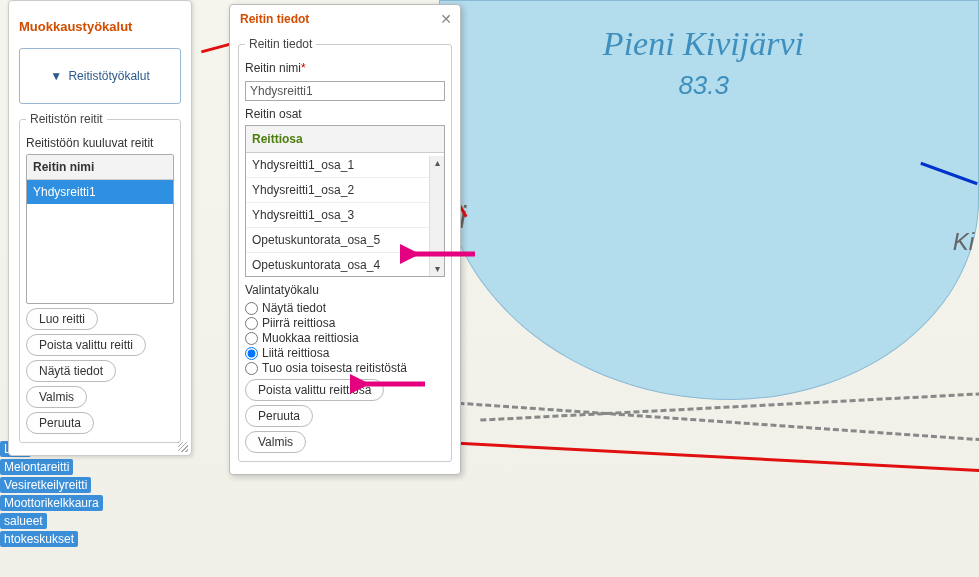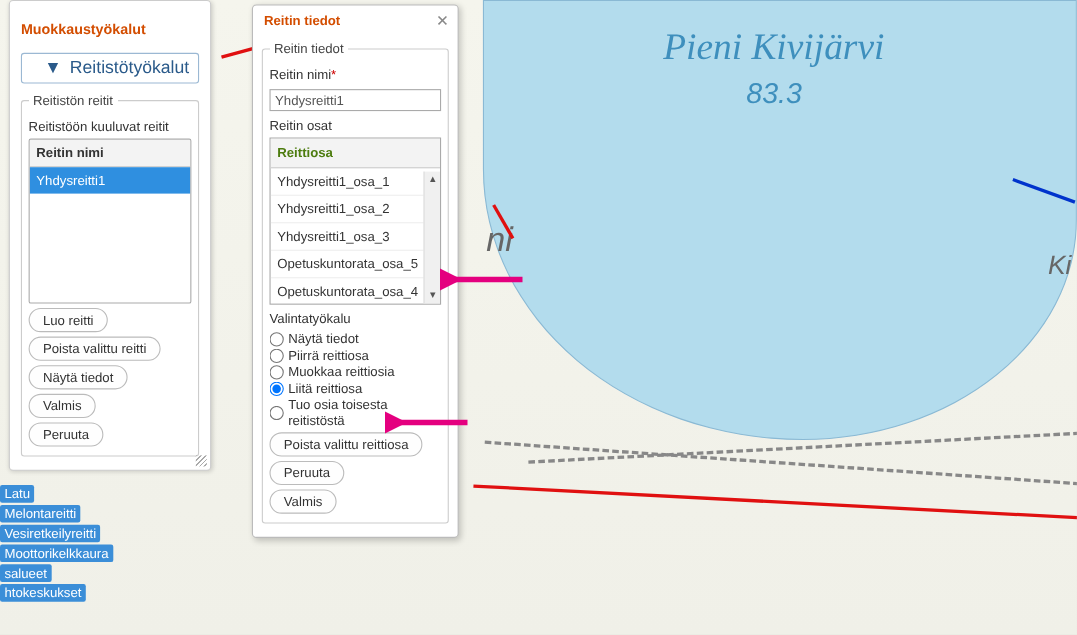--- a/index.html
+++ b/index.html
@@ -96,25 +96,25 @@
     color: #d34d00;
     font-size: 13px;
     font-weight: bold;
     padding: 10px 0 14px;
   }
   .collapse-btn {
     width: 100%;
     background: #fff;
     border: 1px solid #9bb8d3;
     border-radius: 3px;
-    padding: 4px 8px;
-    font-size: 16px;
+    padding: 20px 8px;
+    font-size: 12px;
     color: #2a5a8a;
     cursor: pointer;
-    text-align: right;
+    text-align: center;
   }
   .collapse-btn .caret {
     color: #2a5a8a;
     margin-right: 3px;
   }
   fieldset {
     border: 1px solid #ccc;
     border-radius: 3px;
     margin-top: 8px;
     padding: 6px 6px 8px;
@@ -186,21 +186,21 @@
     padding: 1px 4px;
     margin: 1px 0;
     border-radius: 2px;
   }
 
   
   .dialog {
     position: absolute;
     left: 229px;
     top: 4px;
-    width: 188px;
+    width: 232px;
     background: #fff;
     border: 1px solid #bbb;
     border-radius: 4px;
     z-index: 60;
     box-shadow: 2px 2px 6px rgba(0,0,0,0.2);
     padding-bottom: 12px;
   }
   .dialog-header {
     display: flex;
     justify-content: space-between;

